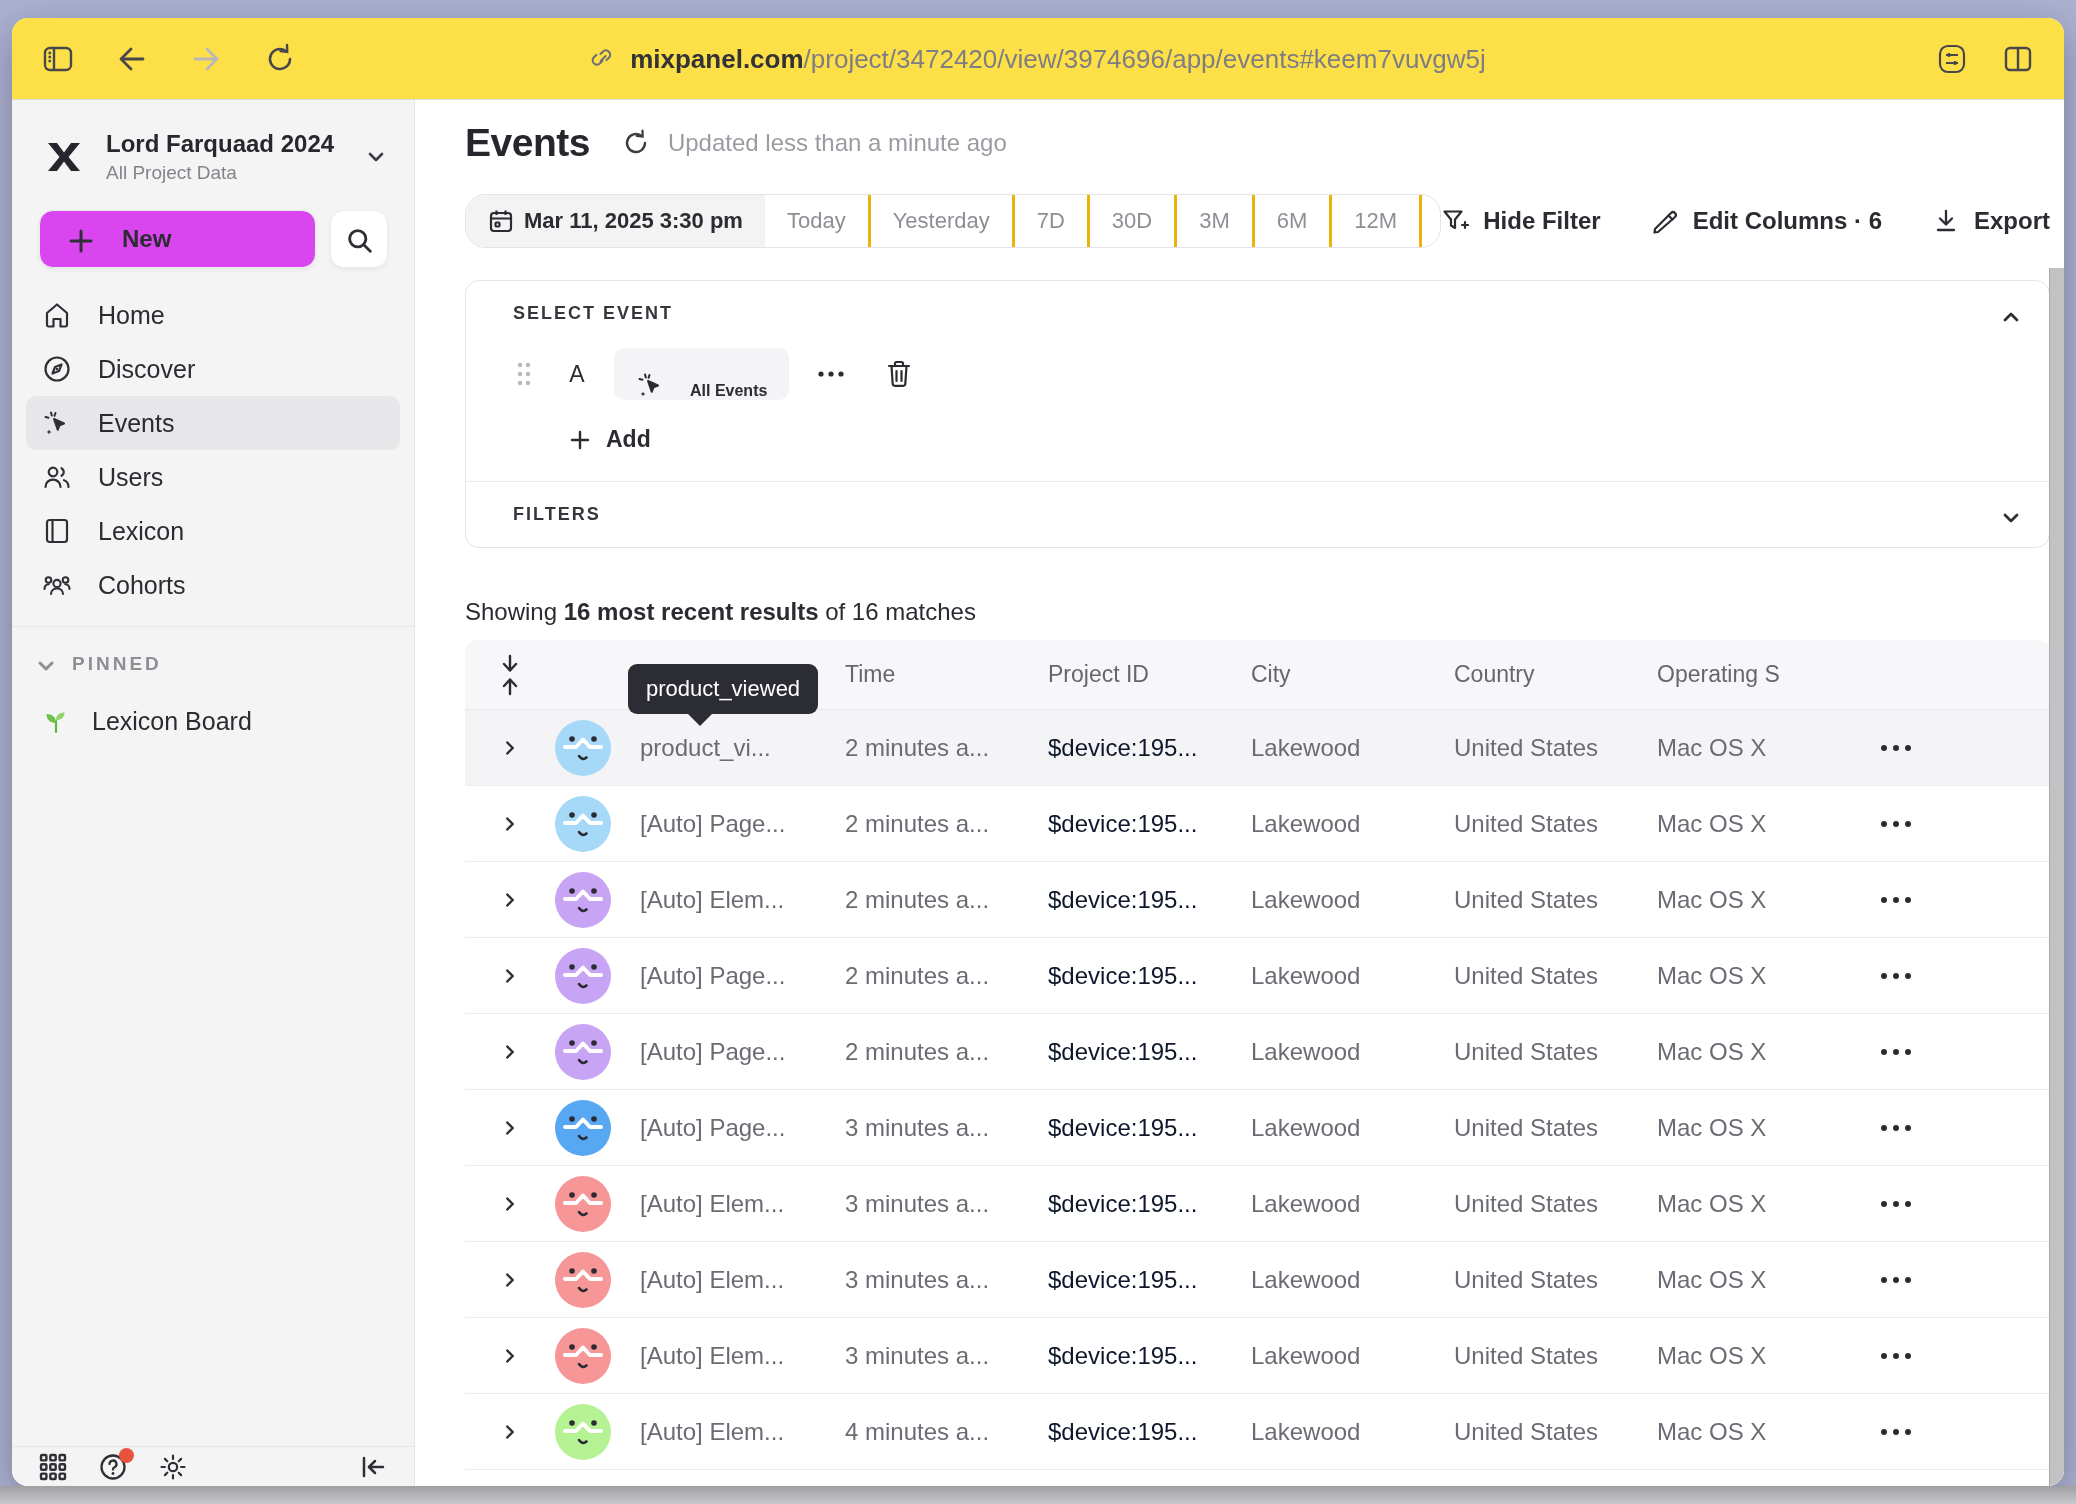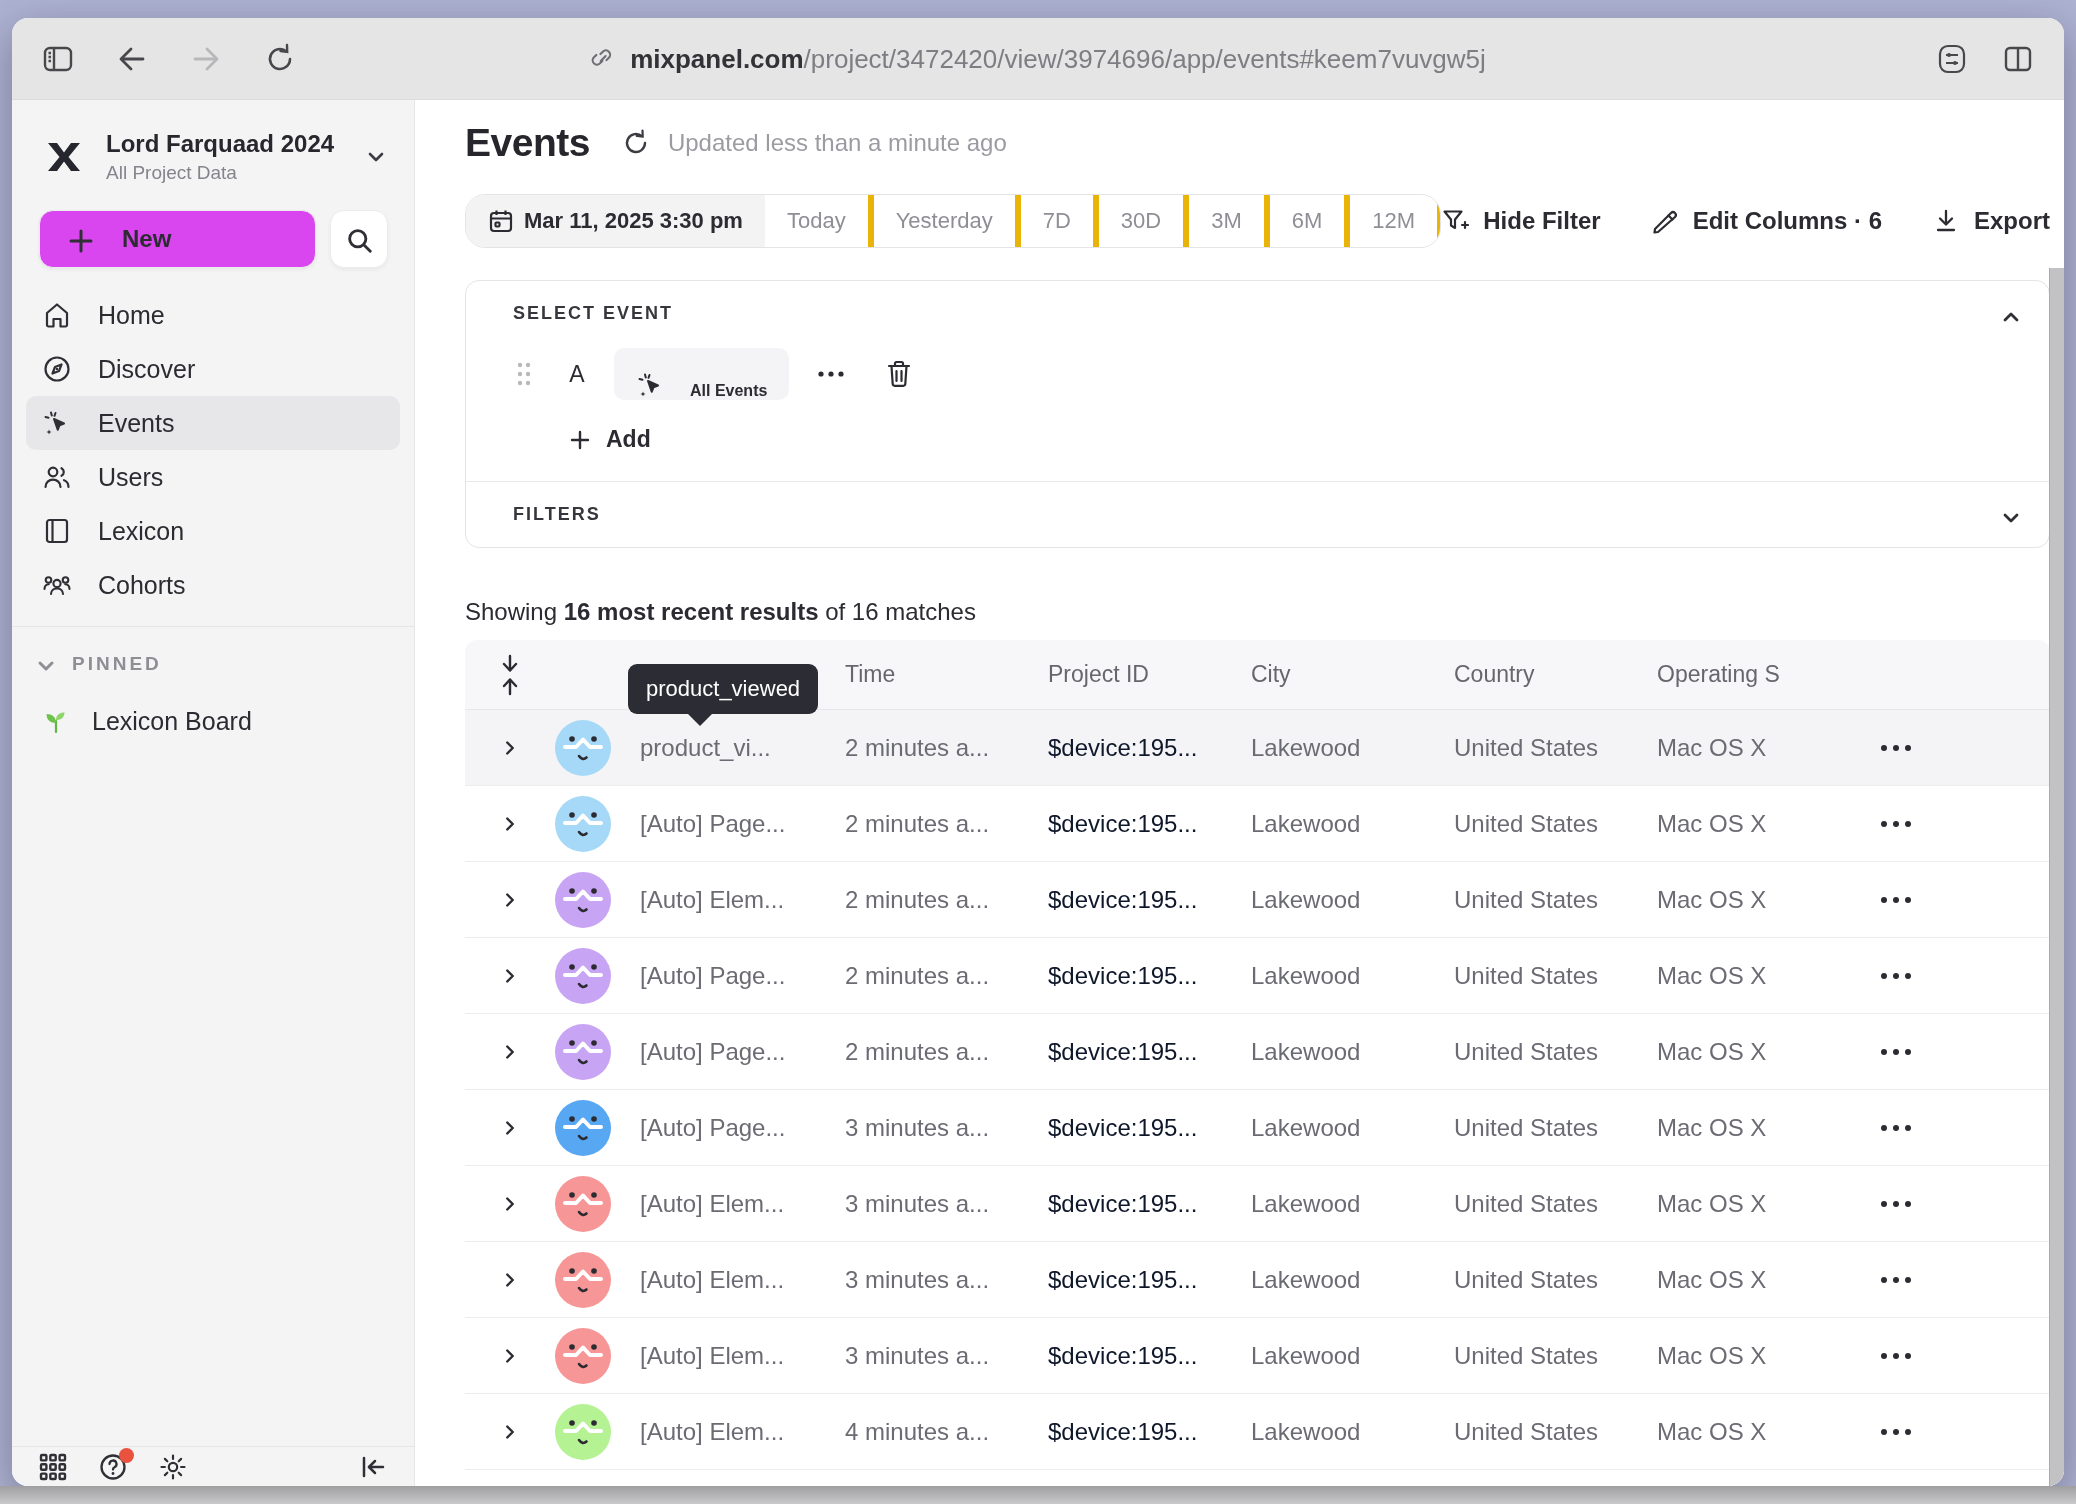--- a/index.html
+++ b/index.html
@@ -11,21 +11,21 @@
     color:#2b2b31;
   }
   
   .window {
     position:absolute; left:12px; right:12px; top:18px; bottom:18px;
     background:#ffffff; border-radius:16px; overflow:hidden;
     box-shadow:0 12px 40px rgba(20,20,40,.35);
     display:flex; flex-direction:column;
   }
   .browser-toolbar {
-    height:82px; flex:0 0 82px; background:#e5e5e5; border-bottom:1px solid #dcdbdd;
+    height:82px; flex:0 0 82px; background:#fde047; border-bottom:1px solid #dcdbdd;
     display:flex; align-items:center; padding:12px 30px; position:relative;
   }
   .tb-left { display:flex; align-items:center; gap:42px; }
   .tb-icon { width:32px; height:32px; color:#47474c; display:inline-flex; }
   .tb-icon.disabled { color:#b8b7ba; }
   .urlbar {
     position:absolute; left:50%; top:50%; transform:translate(-50%,-50%);
     display:flex; align-items:center; gap:14px; font-size:26px;
   }
   .urlbar .host { color:#323237; font-weight:600; }
@@ -79,21 +79,21 @@
   .red-dot { position:absolute; top:-4px; right:-6px; width:15px; height:15px; border-radius:50%; background:#e8523e; }
   
   .main { flex:1; min-width:0; position:relative; padding:0 14px 0 50px; overflow:hidden; background:#fff; }
   .page-head { margin-top:20px; display:flex; align-items:center; gap:18px; height:46px; }
   .page-title { font-size:39px; font-weight:700; color:#26262c; letter-spacing:-.5px; }
   .refresh-ic { width:28px; height:28px; color:#3c3c42; margin-left:14px; }
   .updated { font-size:24px; color:#9b9ba1; }
   
   .filter-row { margin-top:28px; display:flex; align-items:center; height:54px; }
   .seg-control { display:inline-flex; border:1px solid #e4e4e7; border-radius:20px; height:54px; overflow:hidden; }
-  .seg { display:flex; align-items:center; gap:10px; padding:0 22px; font-size:22px; color:#8e8e95; border-left:6px solid #eab308; cursor:pointer; white-space:nowrap; }
+  .seg { display:flex; align-items:center; gap:10px; padding:0 22px; font-size:22px; color:#8e8e95; border-left:3px solid #eab308; cursor:pointer; white-space:nowrap; }
   .seg:first-child { border-left:none; }
   .seg.sel { background:#f3f3f4; color:#2b2b31; font-weight:600; }
   .seg .cal { width:26px; height:26px; color:#2b2b31; }
   .actions { margin-left:auto; display:flex; align-items:center; gap:50px; }
   .action-btn { display:flex; align-items:center; gap:14px; font-size:24px; font-weight:600; color:#2b2b31; cursor:pointer; white-space:nowrap; }
   .action-btn .a-ic { width:28px; height:28px; color:#2b2b31; }
   
   .panels { margin-top:32px; border:1px solid #e4e4e7; border-radius:14px; background:#fff; }
   .panel-sec { padding:22px 22px; position:relative; }
   .panel-sec + .panel-sec { border-top:1px solid #e9e9eb; }

